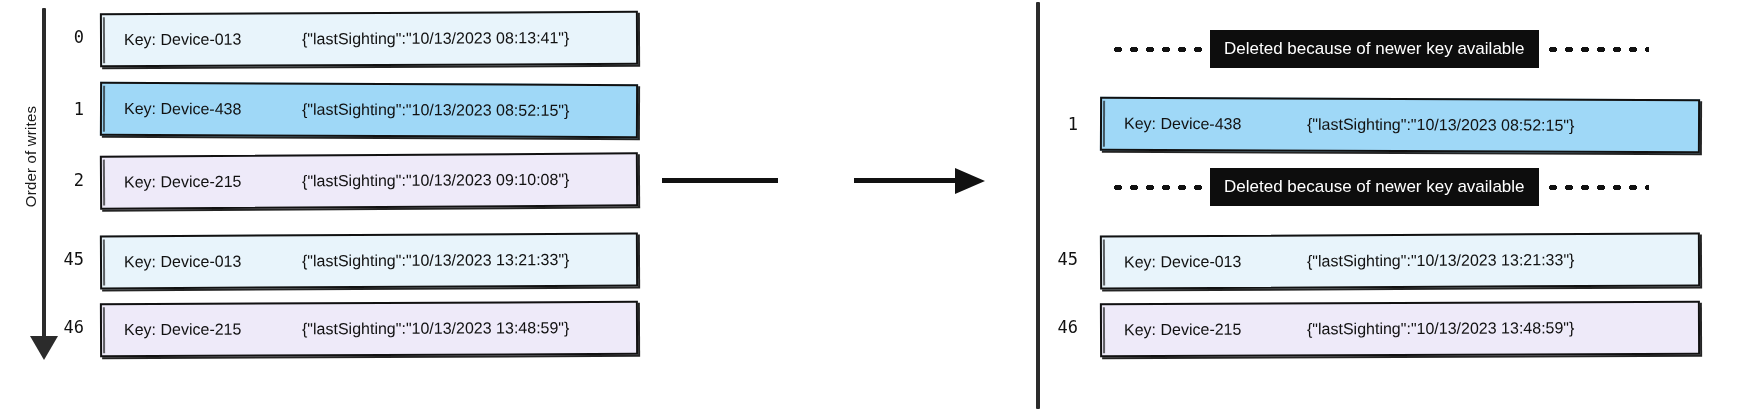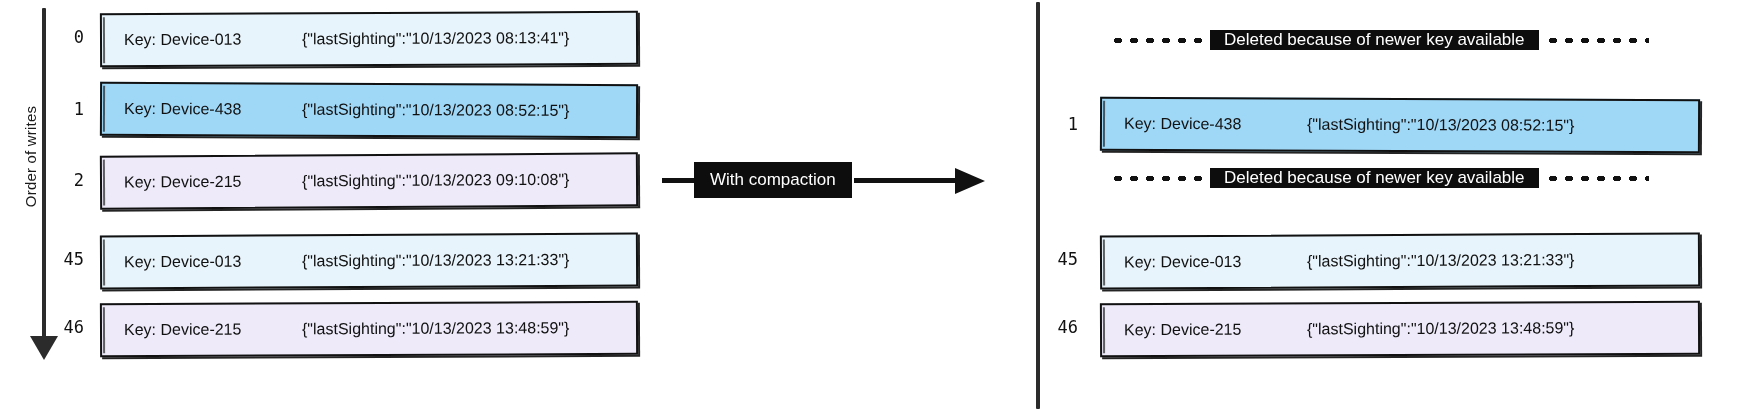--- a/index.html
+++ b/index.html
@@ -152,21 +152,21 @@
     background-size: 16px 5px;
     background-repeat: repeat-x;
     background-position: 0 center;
   }
   .dots-left { width: 96px; margin-right: 4px; }
   .dots-right { width: 104px; margin-left: 6px; }
   .deleted-chip {
     background: #0d0d0d;
     color: #ffffff;
     font-size: 17px;
-    height: 20px;
+    height: 38px;
     display: flex;
     align-items: center;
     padding: 0 14px;
     white-space: nowrap;
   }
 </style>
 </head>
 <body>
 
 <div id="canvas">
@@ -199,21 +199,20 @@
     <span class="rec-val">{"lastSighting":"10/13/2023 13:21:33"}</span>
   </div>
 
   <div class="row-index" style="left:50px; top:317px; width:34px;">46</div>
   <div class="record" style="left:100px; top:302px; width:538px; height:54px; background:#eeeaf9; transform:rotate(-0.25deg);">
     <span class="rec-key">Key: Device-215</span>
     <span class="rec-val">{"lastSighting":"10/13/2023 13:48:59"}</span>
   </div>
 
   <div class="arrow-stem"></div>
-  <div class="arrow-chip">With compaction</div>
   <div class="arrow-tail"></div>
   <div class="arrow-head"></div>
 
   <div class="divider"></div>
 
   <div class="deleted-group" style="left:1110px; top:30px;">
     <span class="dots-left"></span>
     <span class="deleted-chip">Deleted because of newer key available</span>
     <span class="dots-right"></span>
   </div>

